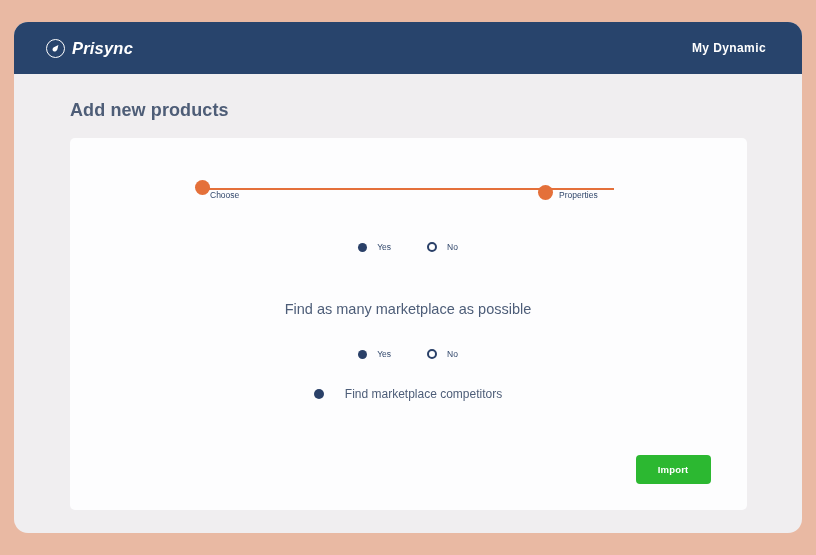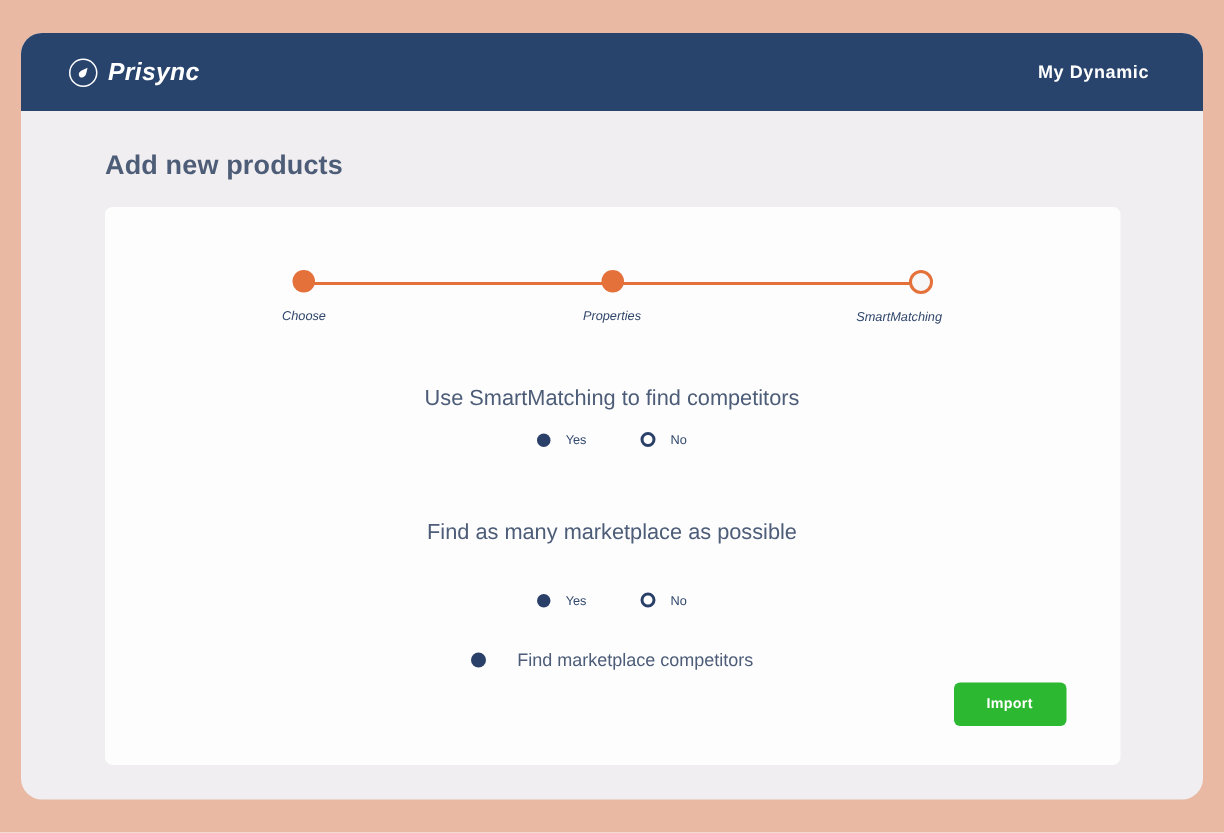--- a/index.html
+++ b/index.html
@@ -133,24 +133,23 @@
   }
   .step-row {
     position: relative;
     display: flex;
     justify-content: space-between;
   }
   .step {
     position: relative;
     width: 90px;
     display: flex;
-    flex-direction: column;
-    align-items: center;
-    cursor: pointer;
-    font-style: italic;
+    flex-direction: row;
+    align-items: center;
+    cursor: pointer;
   }
   .step-dot {
     width: 15px;
     height: 15px;
     border-radius: 50%;
     background: #e4703a;
     box-sizing: border-box;
     position: relative;
     z-index: 2;
   }
@@ -279,29 +278,24 @@
         <div class="step-track"></div>
         <div class="step-row">
           <div class="step">
             <span class="step-dot"></span>
             <span class="step-label">Choose</span>
           </div>
           <div class="step">
             <span class="step-dot"></span>
             <span class="step-label">Properties</span>
           </div>
-          <div class="step">
-            <span class="step-dot outline"></span>
-            <span class="step-label">SmartMatching</span>
-          </div>
         </div>
       </div>
 
       <div class="question-block q1">
-        <div class="question-text">Use SmartMatching to find competitors</div>
         <div class="radio-row">
           <label class="radio-option">
             <span class="radio-mark"></span>
             <span class="radio-label">Yes</span>
           </label>
           <label class="radio-option">
             <span class="radio-mark unselected"></span>
             <span class="radio-label">No</span>
           </label>
         </div>

